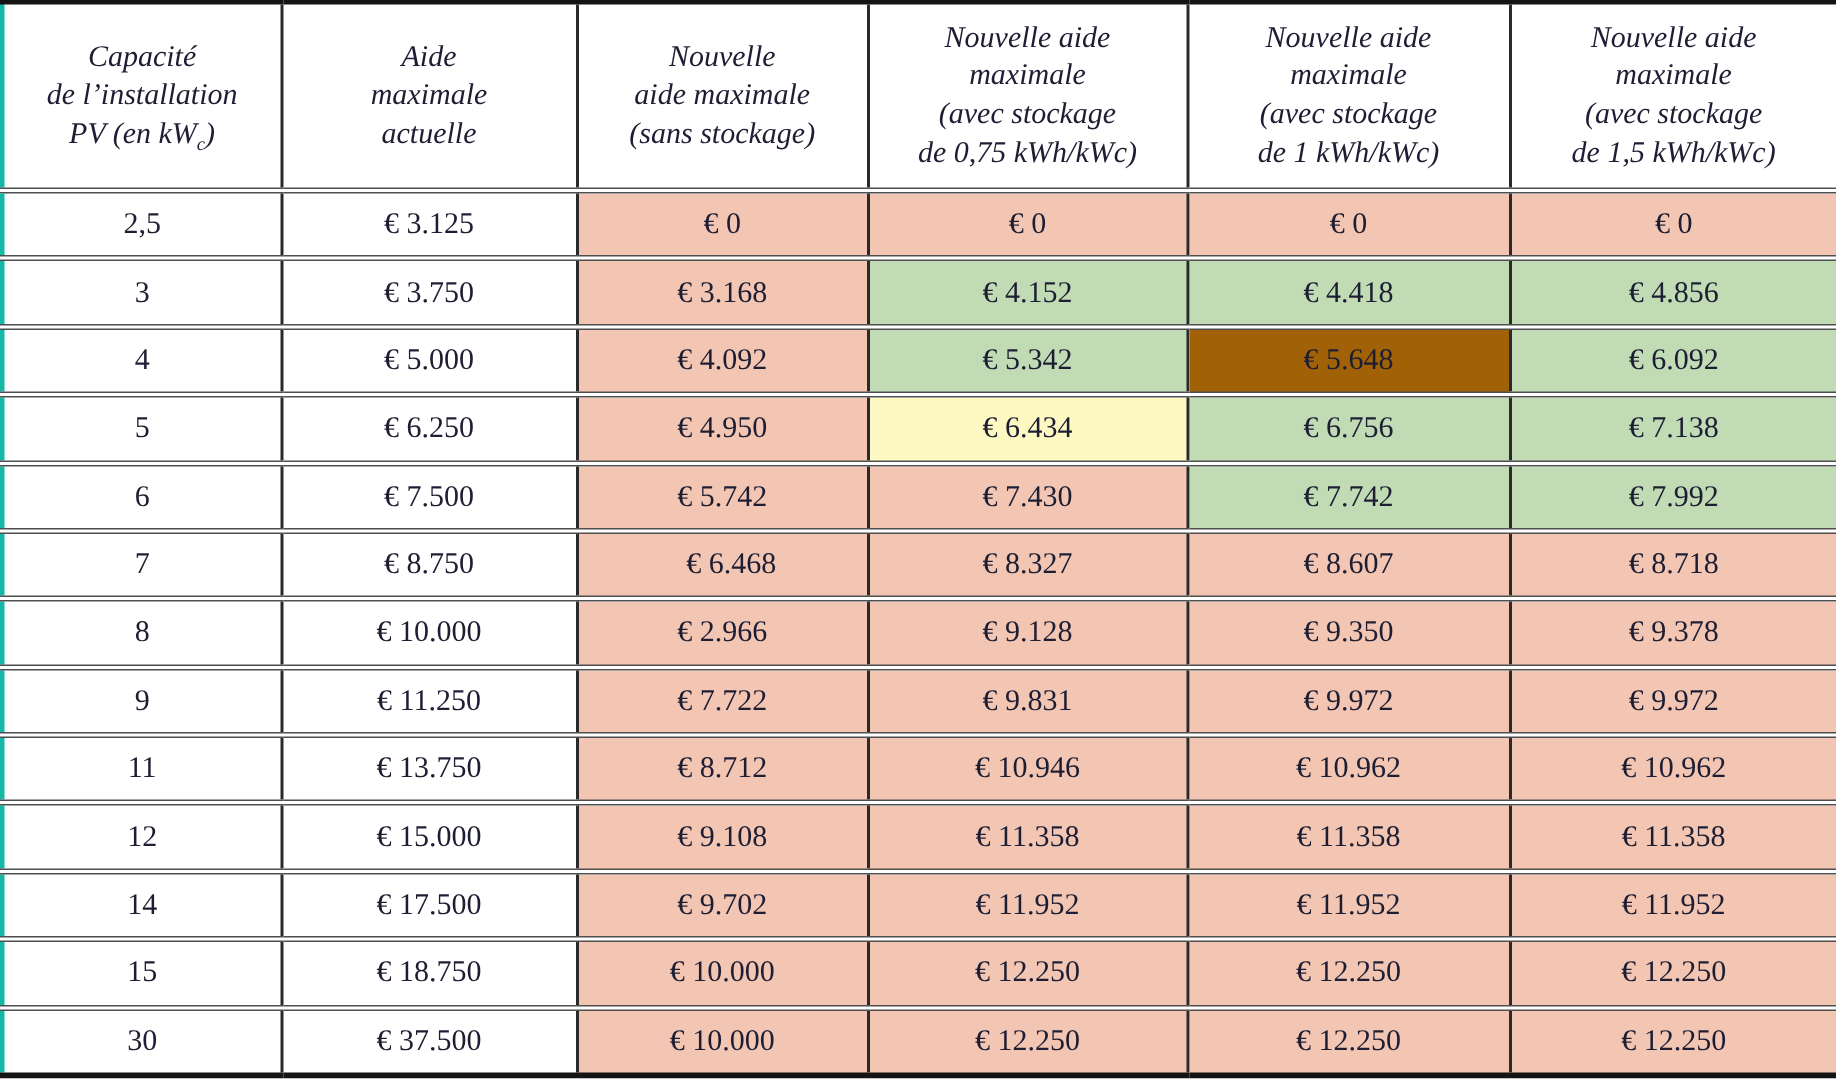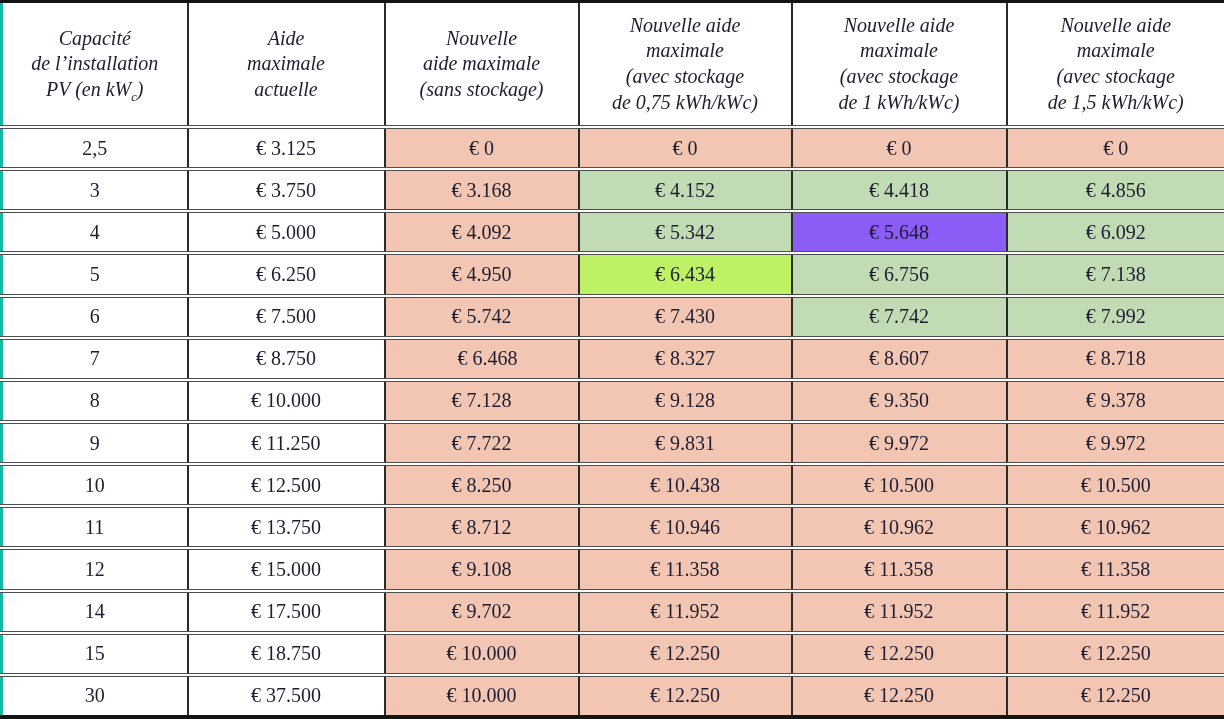--- a/index.html
+++ b/index.html
@@ -107,28 +107,28 @@
     <td style="background: rgb(242, 198, 178);">€ 3.168</td>
     <td style="background: rgb(193, 219, 180);">€ 4.152</td>
     <td style="background: rgb(193, 219, 180);">€ 4.418</td>
     <td style="background: rgb(193, 219, 180);">€ 4.856</td>
   </tr>
       <tr>
     <td>4</td>
     <td>€ 5.000</td>
     <td style="background: rgb(242, 198, 178);">€ 4.092</td>
     <td style="background: rgb(193, 219, 180);">€ 5.342</td>
-    <td style="background: #8b5cf6;">€ 5.648</td>
+    <td style="background: #a16207;">€ 5.648</td>
     <td style="background: rgb(193, 219, 180);">€ 6.092</td>
   </tr>
       <tr>
     <td>5</td>
     <td>€ 6.250</td>
     <td style="background: rgb(242, 198, 178);">€ 4.950</td>
-    <td style="background: #bef264;">€ 6.434</td>
+    <td style="background: #fef9c3;">€ 6.434</td>
     <td style="background: rgb(193, 219, 180);">€ 6.756</td>
     <td style="background: rgb(193, 219, 180);">€ 7.138</td>
   </tr>
       <tr>
     <td>6</td>
     <td>€ 7.500</td>
     <td style="background: rgb(242, 198, 178);">€ 5.742</td>
     <td style="background: rgb(242, 198, 178);">€ 7.430</td>
     <td style="background: rgb(193, 219, 180);">€ 7.742</td>
     <td style="background: rgb(193, 219, 180);">€ 7.992</td>
@@ -137,42 +137,34 @@
     <td>7</td>
     <td>€ 8.750</td>
     <td style="background: rgb(242, 198, 178); padding-left: 12px;">€ 6.468</td>
     <td style="background: rgb(242, 198, 178);">€ 8.327</td>
     <td style="background: rgb(242, 198, 178);">€ 8.607</td>
     <td style="background: rgb(242, 198, 178);">€ 8.718</td>
   </tr>
       <tr>
     <td>8</td>
     <td>€ 10.000</td>
-    <td style="background: rgb(242, 198, 178);">€ 7.128</td>
+    <td style="background: rgb(242, 198, 178);">€ 2.966</td>
     <td style="background: rgb(242, 198, 178);">€ 9.128</td>
     <td style="background: rgb(242, 198, 178);">€ 9.350</td>
     <td style="background: rgb(242, 198, 178);">€ 9.378</td>
   </tr>
       <tr>
     <td>9</td>
     <td>€ 11.250</td>
     <td style="background: rgb(242, 198, 178);">€ 7.722</td>
     <td style="background: rgb(242, 198, 178);">€ 9.831</td>
     <td style="background: rgb(242, 198, 178);">€ 9.972</td>
     <td style="background: rgb(242, 198, 178);">€ 9.972</td>
   </tr>
       <tr>
-    <td>10</td>
-    <td>€ 12.500</td>
-    <td style="background: rgb(242, 198, 178);">€ 8.250</td>
-    <td style="background: rgb(242, 198, 178);">€ 10.438</td>
-    <td style="background: rgb(242, 198, 178);">€ 10.500</td>
-    <td style="background: rgb(242, 198, 178);">€ 10.500</td>
-  </tr>
-      <tr>
     <td>11</td>
     <td>€ 13.750</td>
     <td style="background: rgb(242, 198, 178);">€ 8.712</td>
     <td style="background: rgb(242, 198, 178);">€ 10.946</td>
     <td style="background: rgb(242, 198, 178);">€ 10.962</td>
     <td style="background: rgb(242, 198, 178);">€ 10.962</td>
   </tr>
       <tr>
     <td>12</td>
     <td>€ 15.000</td>

